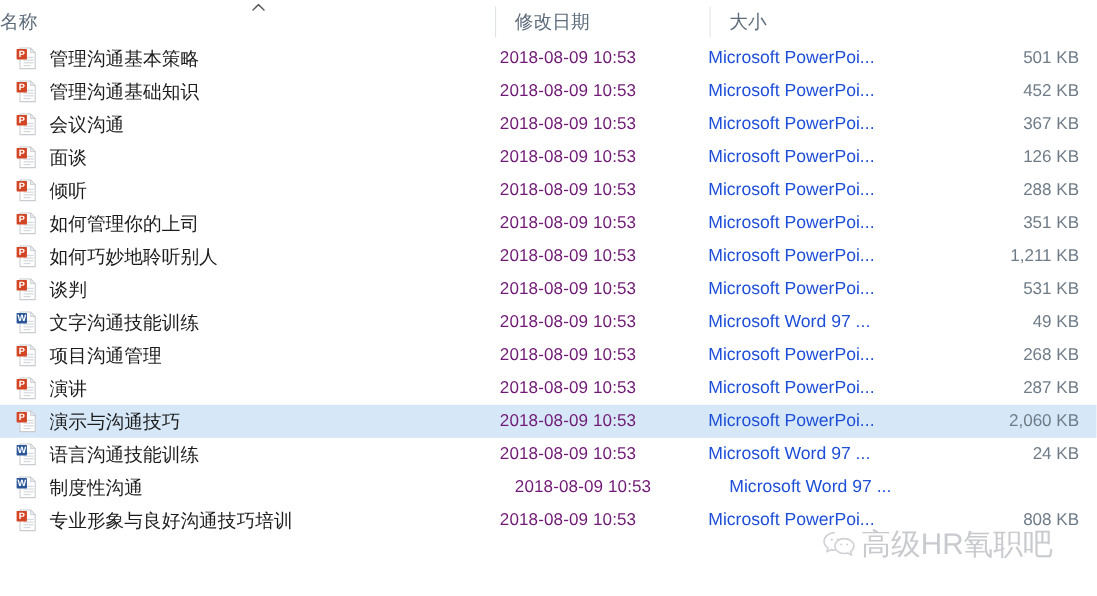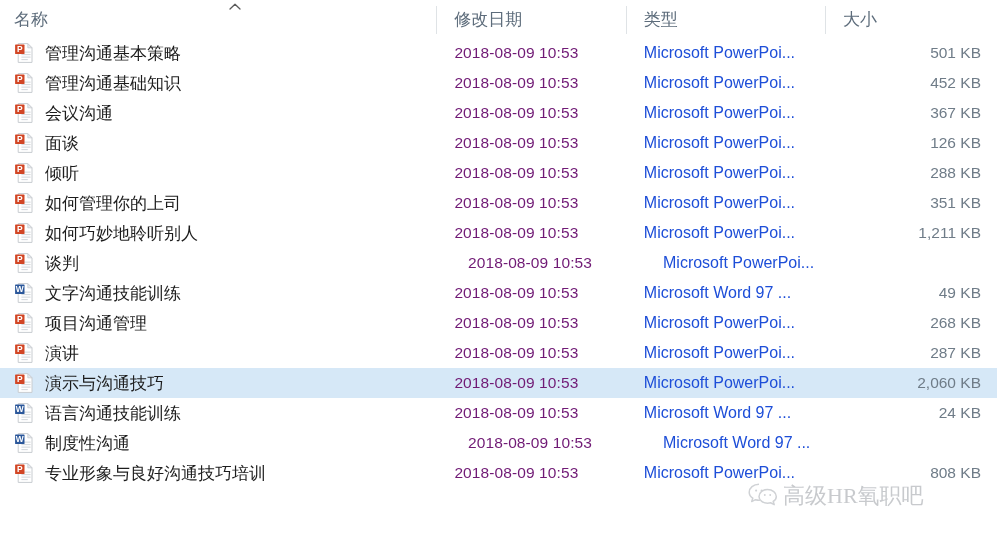--- a/index.html
+++ b/index.html
@@ -36,21 +36,20 @@
     align-items: flex-end;
     background: #ffffff;
   }
   .header-cell {
     box-sizing: border-box;
     height: 38px;
     display: flex;
     align-items: center;
     font-size: 17px;
     color: #5d6c7b;
-    padding-left: 14px;
     position: relative;
     white-space: nowrap;
   }
   .header-cell.col-date,
   .header-cell.col-type,
   .header-cell.col-size {
     padding-left: 18px;
   }
   .header-cell .divider {
     position: absolute;
@@ -141,23 +140,23 @@
     pointer-events: none;
     opacity: 0.78;
   }
   .watermark .wm-logo {
     width: 30px;
     height: 27px;
     margin-right: 5px;
     flex: 0 0 auto;
   }
   .watermark .wm-text {
-    font-size: 22px;
+    font-size: 27px;
     color: #b9bcc0;
-    font-family: Liberation Serif, serif;
+    font-family: Liberation Sans, sans-serif;
     letter-spacing: 0px;
     line-height: 1;
     white-space: nowrap;
   }
 </style>
 </head>
 <body>
 
 <div id="explorer">
 
@@ -170,24 +169,20 @@
           <path d="M2 7 L7 2.2 L12 7" fill="none" stroke="#5a5a5a" stroke-width="1.3" stroke-linecap="round" stroke-linejoin="round"></path>
         </svg>
       </span>
     </div>
 
     <div class="header-cell col-date">
       <span class="divider"></span>
       <span>修改日期</span>
     </div>
 
-    <div class="header-cell col-type">
-      <span class="divider"></span>
-      <span>类型</span>
-    </div>
 
     <div class="header-cell col-size">
       <span class="divider"></span>
       <span>大小</span>
     </div>
 
   </div>
 
   <div class="file-list" id="file-list">
       <div class="file-row">
@@ -341,20 +336,21 @@
               <rect x="7.4" y="14.6" width="9.2" height="1.05" fill="#d3d7db"></rect>
               <rect x="7.4" y="17.1" width="6.4" height="1.05" fill="#d3d7db"></rect>
               <rect x="1.1" y="2.6" width="9.4" height="9.4" rx="0.6" fill="#d24625"></rect>
               <text x="5.8" y="10.0" font-family="Liberation Sans, sans-serif" font-size="8.4" font-weight="bold" fill="#ffffff" text-anchor="middle">P</text>
             </svg>
           </span>
           <span class="file-label">谈判</span>
         </div>
         <div class="cell date col-date">2018-08-09 10:53</div>
         <div class="cell type col-type">Microsoft PowerPoi...</div>
+        <div class="cell size col-size">531 KB</div>
       </div>
       <div class="file-row">
         <div class="cell name col-name">
           <span style="display: inline-flex;">
             <svg class="file-icon" width="22" height="22" viewBox="0 0 22 22" xmlns="http://www.w3.org/2000/svg">
               <path d="M4.2 1.6 h9.6 l4.2 4.2 v14.6 h-13.8 z" fill="#ffffff" stroke="#c8ccd0" stroke-width="1"></path>
               <path d="M13.8 1.6 v4.2 h4.2 z" fill="#e9ecef" stroke="#c8ccd0" stroke-width="0.8"></path>
               <rect x="7.4" y="9.6" width="9.2" height="1.05" fill="#d3d7db"></rect>
               <rect x="7.4" y="12.1" width="9.2" height="1.05" fill="#d3d7db"></rect>
               <rect x="7.4" y="14.6" width="9.2" height="1.05" fill="#d3d7db"></rect>

